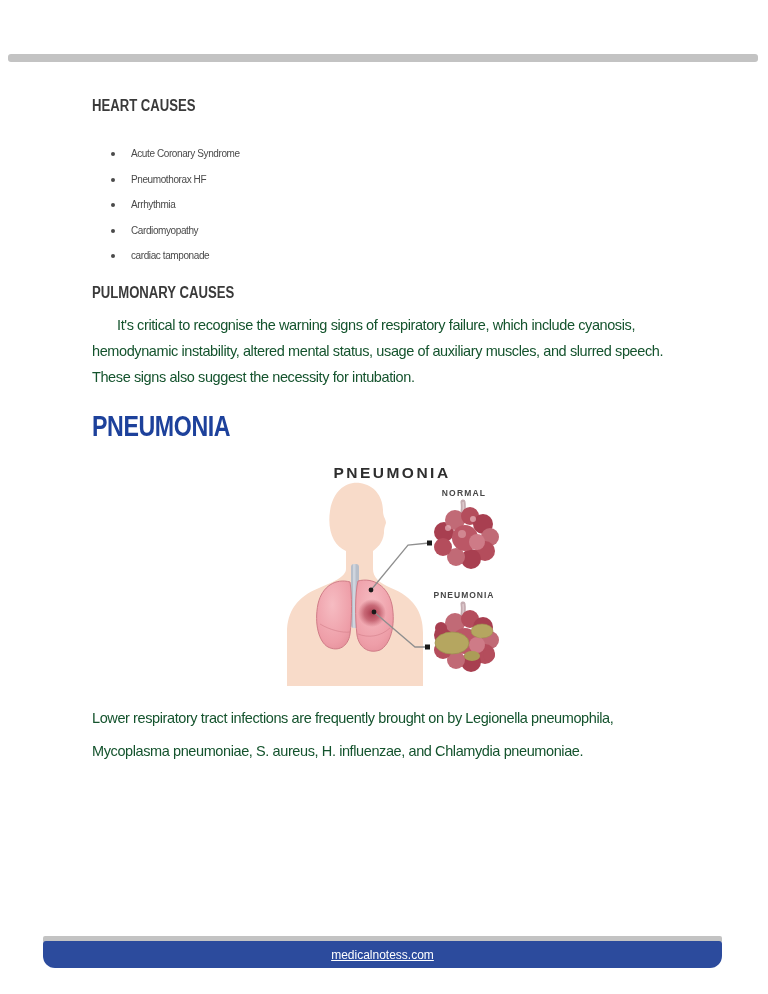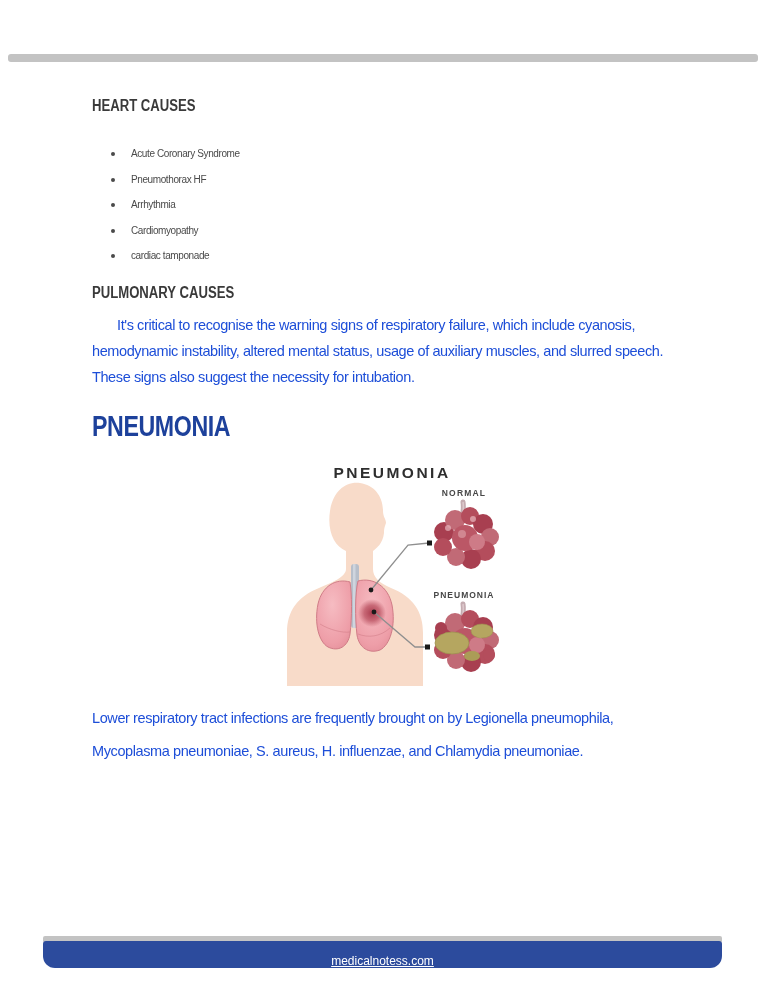--- a/index.html
+++ b/index.html
@@ -32,39 +32,39 @@
   ul{
     margin:26px 0 0 0;padding:0 0 0 33px;list-style:disc;
   }
   li{
     font-size:10px;letter-spacing:-.4px;line-height:25.6px;color:#4a4a4a;
     padding-left:6px;
   }
   li::marker{color:#4a4a4a;font-size:12px;}
   p.body-par{
     margin:10px 0 0 0;font-size:14.5px;letter-spacing:-.4px;line-height:26px;
-    color:#1d4ed8;width:586px;
+    color:#14532d;width:586px;
   }
   p.indent{text-indent:25px;}
   h1.pneumonia{
     margin:20px 0 0 0;font-size:29px;font-weight:bold;color:#1d419b;
     line-height:32px;transform:scaleX(.8);transform-origin:left center;
     letter-spacing:-.5px;white-space:nowrap;
   }
   figure{margin:14px 0 0 182px;padding:0;width:250px;height:230px;}
   p.last{margin-top:16px;line-height:33px;}
   
   .footer-shadow{
     position:absolute;left:43px;top:936px;width:679px;height:7px;
     background:#c3c3c3;border-radius:2px;
   }
   .footer-bar{
     position:absolute;left:43px;top:941px;width:679px;height:27px;
     background:#2c4b9d;border-radius:3px 3px 12px 12px;
-    display:flex;align-items:flex-end;justify-content:center;
+    display:flex;align-items:center;justify-content:center;
   }
   .footer-bar a{
     color:#ffffff;font-size:12px;text-decoration:underline;letter-spacing:0;
     cursor:pointer;
   }
   svg text{font-family:"Liberation Sans", sans-serif;}
 </style>
 </head>
 <body>
 

